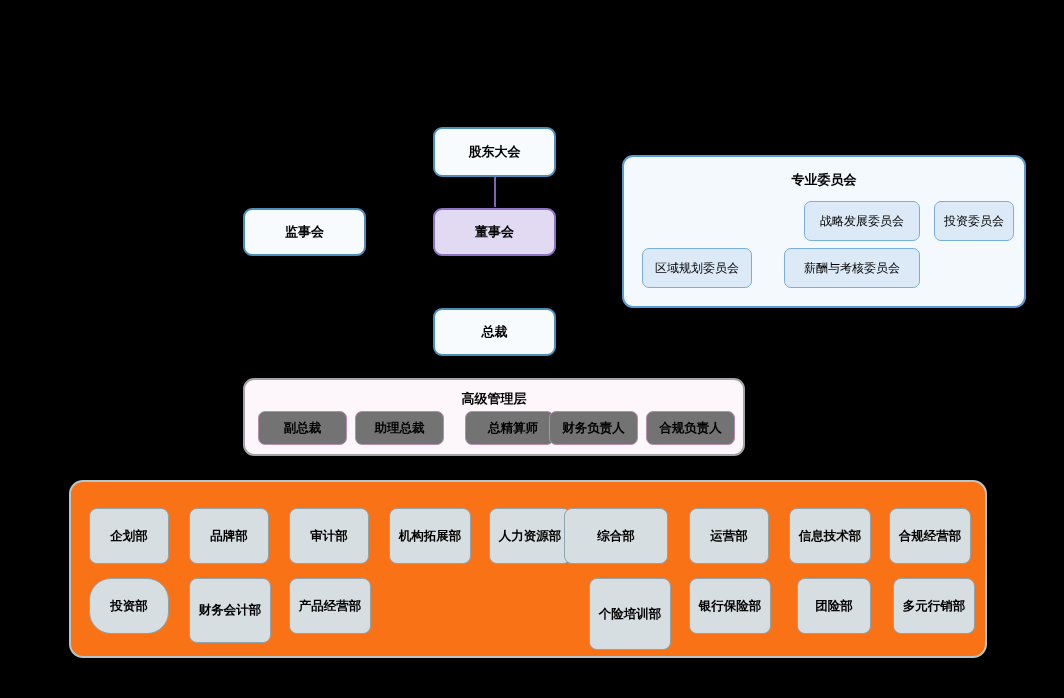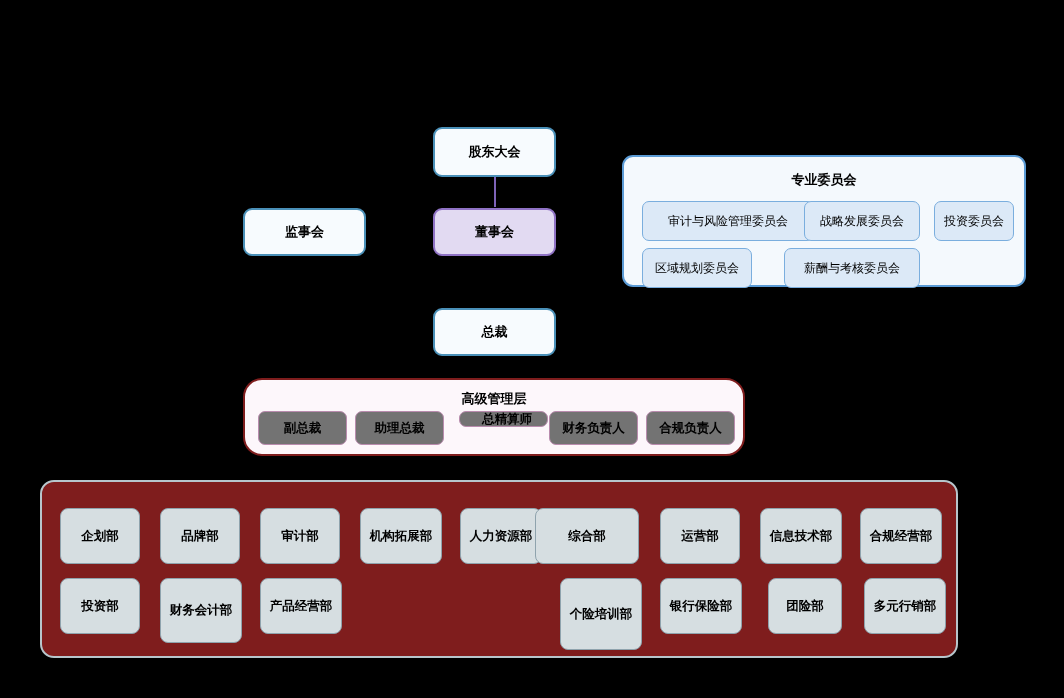--- a/index.html
+++ b/index.html
@@ -79,22 +79,22 @@
     font-size: 12px;
     color: #000000;
     font-weight: normal;
   }
 
   
   .panel-senior {
     position: absolute;
     box-sizing: border-box;
     background: #fdf7fb;
-    border: 2px solid #7f1d1d;
-    border-radius: 19px;
+    border: 2px solid #a3a3a3;
+    border-radius: 11px;
   }
   .panel-senior-title {
     position: absolute;
     left: 0; right: 0;
     top: 10px;
     text-align: center;
     font-size: 13px;
     font-weight: bold;
     color: #000000;
   }
@@ -110,23 +110,24 @@
     text-align: center;
     font-size: 12.5px;
     font-weight: bold;
     color: #000000;
   }
 
   
   .panel-depts {
     position: absolute;
     box-sizing: border-box;
-    background: #7f1d1d;
+    background: #f97316;
     border: 2px solid #b7c6cc;
     border-radius: 14px;
+    margin-left: 29px;
   }
   .dept-box {
     position: absolute;
     box-sizing: border-box;
     background: #d6dee1;
     border: 1px solid #8fa3ad;
     border-radius: 8px;
     display: flex;
     align-items: center;
     justify-content: center;
@@ -160,62 +161,61 @@
   <div class="connector-dark" style="left:494px; top:456px; width:2px; height:24px;"></div>
 
   <div class="node node-plain" style="left:433px; top:127px; width:123px; height:50px;">股东大会</div>
 
   <div class="node node-plain" style="left:243px; top:208px; width:123px; height:48px;">监事会</div>
 
   <div class="node node-board" style="left:433px; top:208px; width:123px; height:48px;">董事会</div>
 
   <div class="node node-plain" style="left:433px; top:308px; width:123px; height:48px;">总裁</div>
 
-  <div class="panel-committee" style="left:622px; top:155px; width:404px; height:132px;">
+  <div class="panel-committee" style="left:622px; top:155px; width:404px; height:153px;">
     <div class="panel-committee-title">专业委员会</div>
 
-    <div class="committee-box" style="left:18px; top:44px; width:172px; height:40px;">审计与风险管理委员会</div>
 
     <div class="committee-box" style="left:180px; top:44px; width:116px; height:40px;">战略发展委员会</div>
 
     <div class="committee-box" style="left:310px; top:44px; width:80px; height:40px;">投资委员会</div>
 
     <div class="committee-box" style="left:18px; top:91px; width:110px; height:40px;">区域规划委员会</div>
 
     <div class="committee-box" style="left:160px; top:91px; width:136px; height:40px;">薪酬与考核委员会</div>
 
   </div>
 
   <div class="panel-senior" style="left:243px; top:378px; width:502px; height:78px;">
     <div class="panel-senior-title">高级管理层</div>
 
     <div class="senior-box" style="left:13px; top:31px; width:89px; height:34px;">副总裁</div>
 
     <div class="senior-box" style="left:110px; top:31px; width:89px; height:34px;">助理总裁</div>
 
-    <div class="senior-box" style="left:214px; top:31px; width:89px; height:16px;padding-left:7px;">总精算师</div>
+    <div class="senior-box" style="left:220px; top:31px; width:89px; height:34px;padding-left:7px;">总精算师</div>
 
     <div class="senior-box" style="left:304px; top:31px; width:89px; height:34px;">财务负责人</div>
 
     <div class="senior-box" style="left:401px; top:31px; width:89px; height:34px;">合规负责人</div>
   </div>
 
   <div class="panel-depts" style="left:40px; top:480px; width:918px; height:178px;">
 
     <div class="dept-box" style="left:18px;  top:26px; width:80px; height:56px;">企划部</div>
     <div class="dept-box" style="left:118px; top:26px; width:80px; height:56px;">品牌部</div>
     <div class="dept-box" style="left:218px; top:26px; width:80px; height:56px;">审计部</div>
     <div class="dept-box" style="left:318px; top:26px; width:82px; height:56px;">机构拓展部</div>
     <div class="dept-box" style="left:418px; top:26px; width:82px; height:56px;">人力资源部</div>
     <div class="dept-box" style="left:493px; top:26px; width:104px; height:56px;">综合部</div>
     <div class="dept-box" style="left:618px; top:26px; width:80px; height:56px;">运营部</div>
     <div class="dept-box" style="left:718px; top:26px; width:82px; height:56px;">信息技术部</div>
     <div class="dept-box" style="left:818px; top:26px; width:82px; height:56px;">合规经营部</div>
 
-    <div class="dept-box" style="left:18px;  top:96px; width:80px; height:56px;">投资部</div>
+    <div class="dept-box" style="left:18px;  top:96px; width:80px; height:56px;border-radius:22px;">投资部</div>
     <div class="dept-box" style="left:118px; top:96px; width:82px; height:65px;">财务会计部</div>
     <div class="dept-box" style="left:218px; top:96px; width:82px; height:56px;">产品经营部</div>
     <div class="dept-box" style="left:518px; top:96px; width:82px; height:72px;">个险培训部</div>
     <div class="dept-box" style="left:618px; top:96px; width:82px; height:56px;">银行保险部</div>
     <div class="dept-box" style="left:726px; top:96px; width:74px; height:56px;">团险部</div>
     <div class="dept-box" style="left:822px; top:96px; width:82px; height:56px;">多元行销部</div>
   </div>
 
 </div>
 

